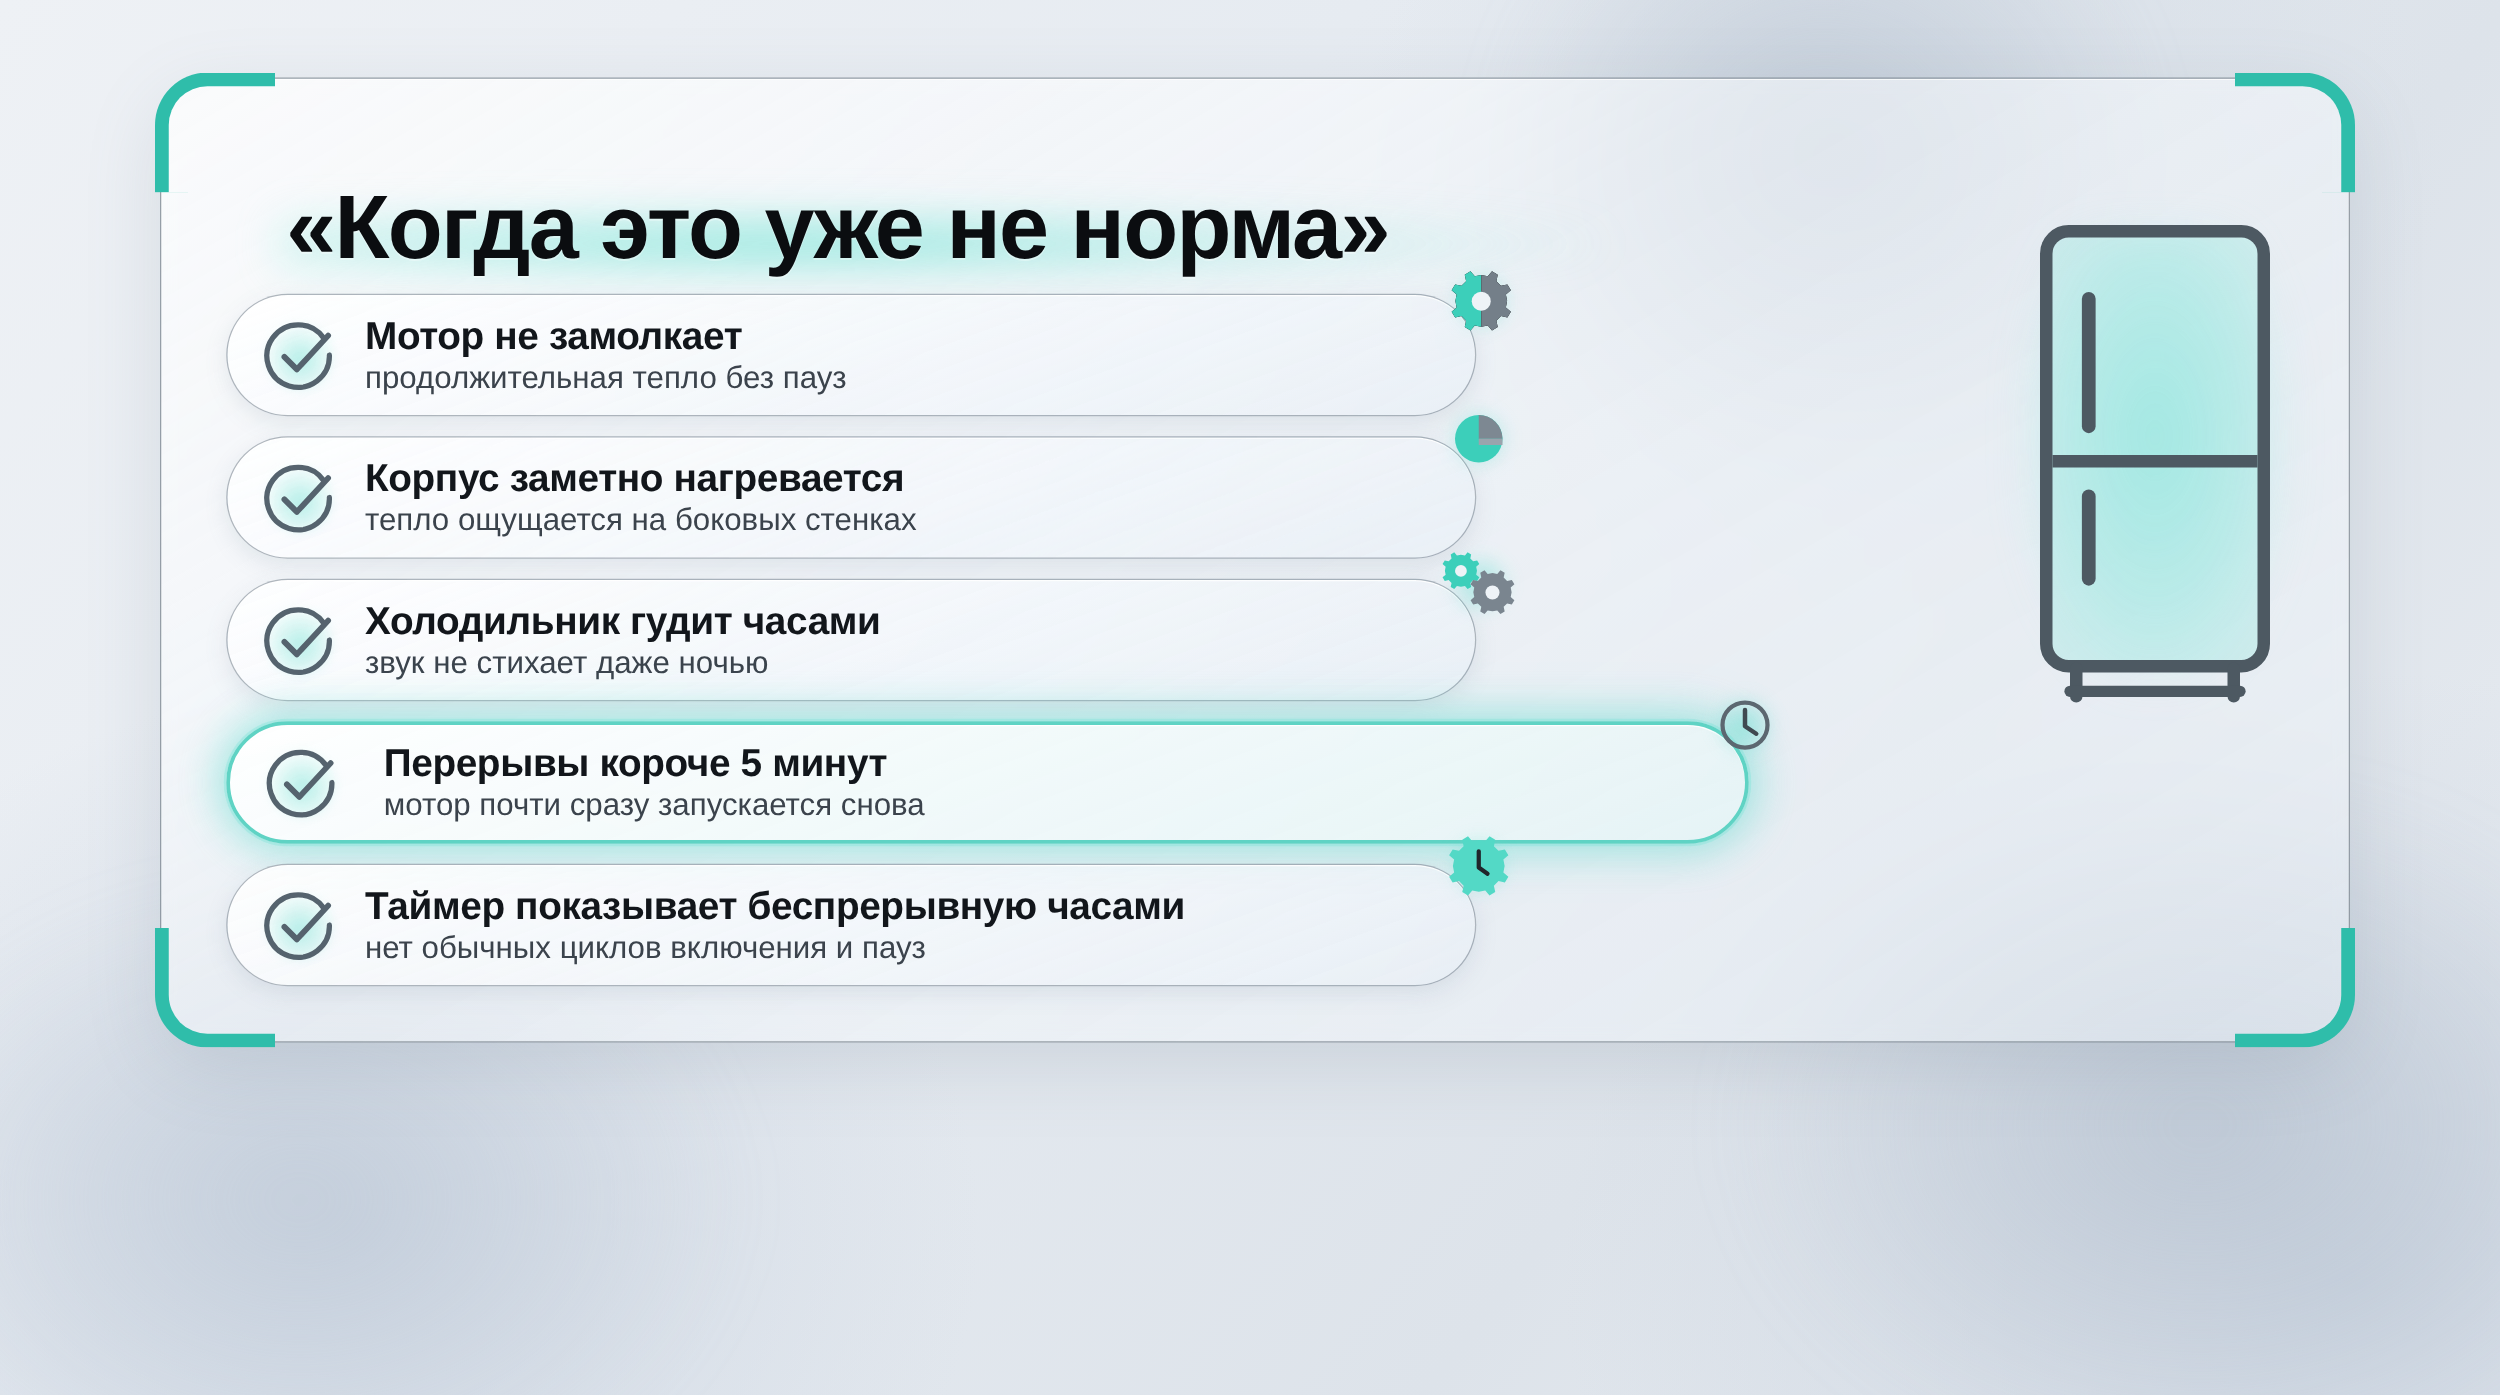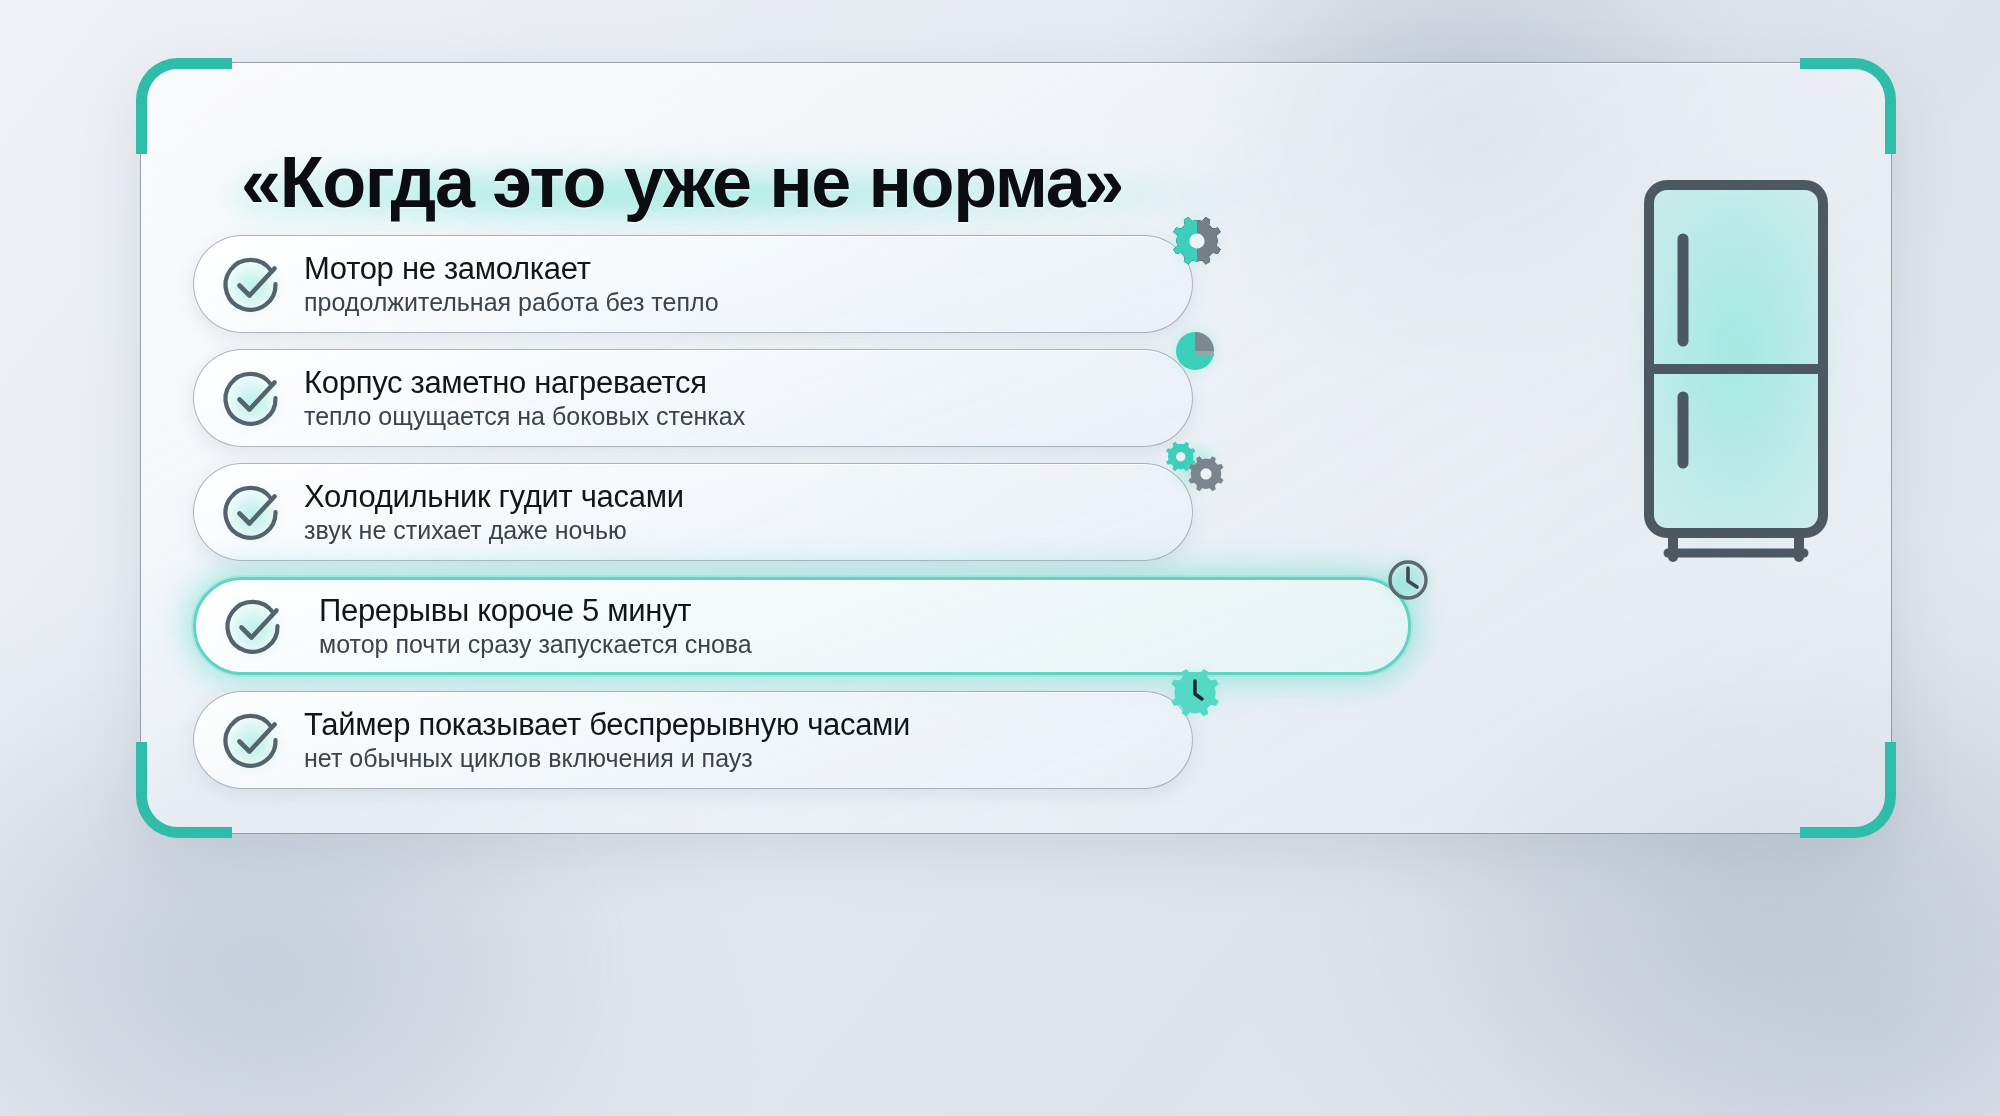--- a/index.html
+++ b/index.html
@@ -28,21 +28,20 @@
     background:radial-gradient(ellipse at 50% 50%, rgba(170,183,199,.5) 0%, rgba(170,183,199,0) 70%);
     filter:blur(28px); }
 
   
   #card { position:absolute; left:128px; top:62px; width:1752px; height:772px;
     border-radius:42px;
     background:linear-gradient(150deg, rgba(255,255,255,.72) 0%, rgba(246,249,252,.58) 42%, rgba(236,242,248,.5) 100%);
     border:1.6px solid rgba(74,88,100,.55);
     box-shadow:0 18px 60px rgba(110,125,145,.18), inset 0 1px 0 rgba(255,255,255,.7);
     backdrop-filter:blur(6px);
-    margin-left:12px;
   }
   .corner { position:absolute; width:96px; height:96px; border:11px solid #2fbdaa; }
   .corner.tl { left:-5px;  top:-5px;    border-right:none; border-bottom:none; border-radius:42px 0 0 0; }
   .corner.tr { right:-5px; top:-5px;    border-left:none;  border-bottom:none; border-radius:0 42px 0 0; }
   .corner.bl { left:-5px;  bottom:-5px; border-right:none; border-top:none;    border-radius:0 0 0 42px; }
   .corner.br { right:-5px; bottom:-5px; border-left:none;  border-top:none;    border-radius:0 0 42px 0; }
 
   
   #title-wrap { position:absolute; left:100px; top:78px; }
   #title-glow { position:absolute; left:-6px; top:26px; width:1060px; height:56px;
@@ -68,21 +67,21 @@
                inset 0 1px 0 rgba(255,255,255,.9);
     background:linear-gradient(160deg, rgba(255,255,255,.92) 0%, rgba(240,250,250,.8) 55%, rgba(228,245,246,.72) 100%);
     gap:13px;
   }
   .check { position:relative; flex:0 0 auto; width:68px; height:68px; margin-left:24px; }
   .check .halo { position:absolute; left:6px; top:7px; width:56px; height:56px; border-radius:50%;
     background:radial-gradient(circle at 50% 55%, rgba(122,226,214,.55) 0%, rgba(150,232,222,.18) 55%, rgba(160,235,226,0) 78%);
     filter:blur(4px); }
   .check svg { position:relative; display:block; }
   .row-text { margin-left:18px; }
-  .row-title { font-size:31px; font-weight:normal; color:#12161b; letter-spacing:-.3px; white-space:nowrap; }
+  .row-title { font-size:31px; font-weight:bold; color:#12161b; letter-spacing:-.3px; white-space:nowrap; }
   .row-sub { font-size:25px; color:#3b434c; margin-top:1px; white-space:nowrap; }
 
   
   .mini { position:absolute; z-index:4; }
   .mini .glow { position:absolute; left:50%; top:50%; transform:translate(-50%,-50%);
     width:58px; height:58px; border-radius:50%;
     background:radial-gradient(circle, rgba(96,220,206,.5) 0%, rgba(120,226,214,0) 68%); filter:blur(5px); }
   .mini svg { position:relative; display:block; }
 
   
@@ -117,21 +116,21 @@
     <div class="row">
       <div class="check">
         <div class="halo"></div>
         <svg width="68" height="68" viewBox="0 0 68 68">
           <path d="M53 20.5 A25 25 0 1 0 57.5 34" fill="none" stroke="#55636e" stroke-width="4.2" stroke-linecap="round"></path>
           <path d="M21.5 35.5 L31.5 45.5 L56.5 18.5" fill="none" stroke="#55636e" stroke-width="4.6" stroke-linecap="round" stroke-linejoin="round"></path>
         </svg>
       </div>
       <div class="row-text">
         <div class="row-title">Мотор не замолкает</div>
-        <div class="row-sub">продолжительная работа без тепло</div>
+        <div class="row-sub">продолжительная тепло без пауз</div>
       </div>
       <div class="mini" style="right:-32px; top:-22px;">
         <div class="glow"></div>
         <svg width="54" height="54" viewBox="0 0 54 54">
           <defs>
               <clipPath id="clipL1">
                 <rect x="0" y="0" width="27" height="54"></rect>
               </clipPath>
                 <clipPath id="clipR1">
                 <rect x="27" y="0" width="27" height="54"></rect>

